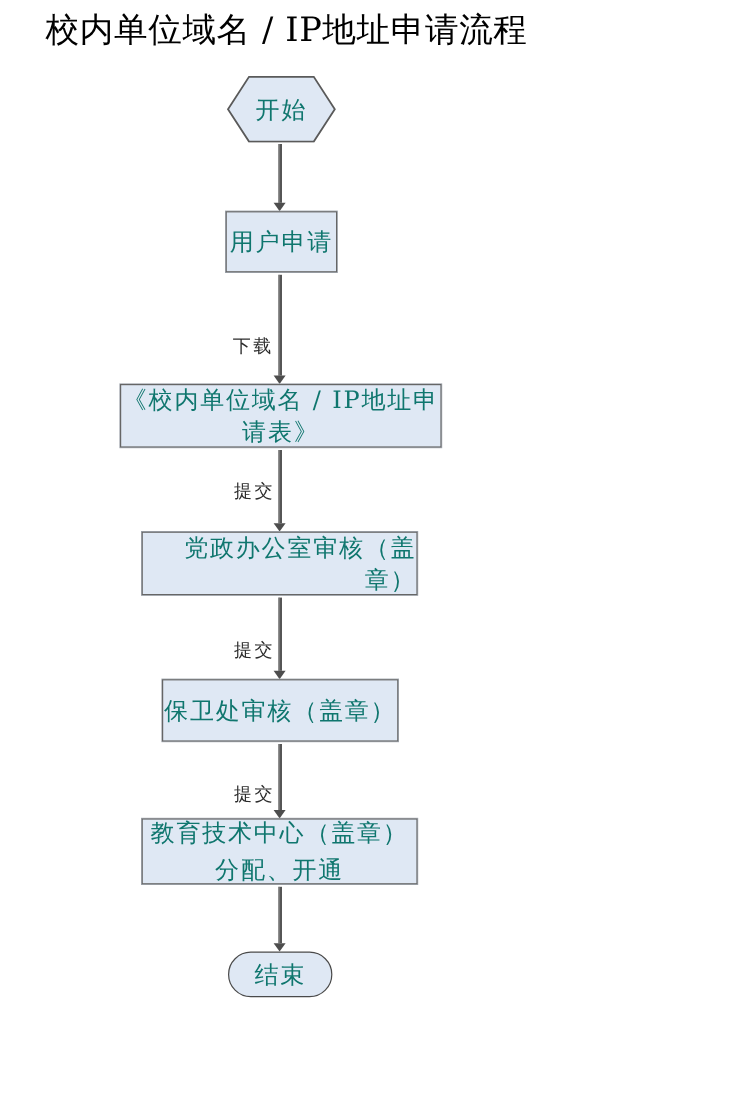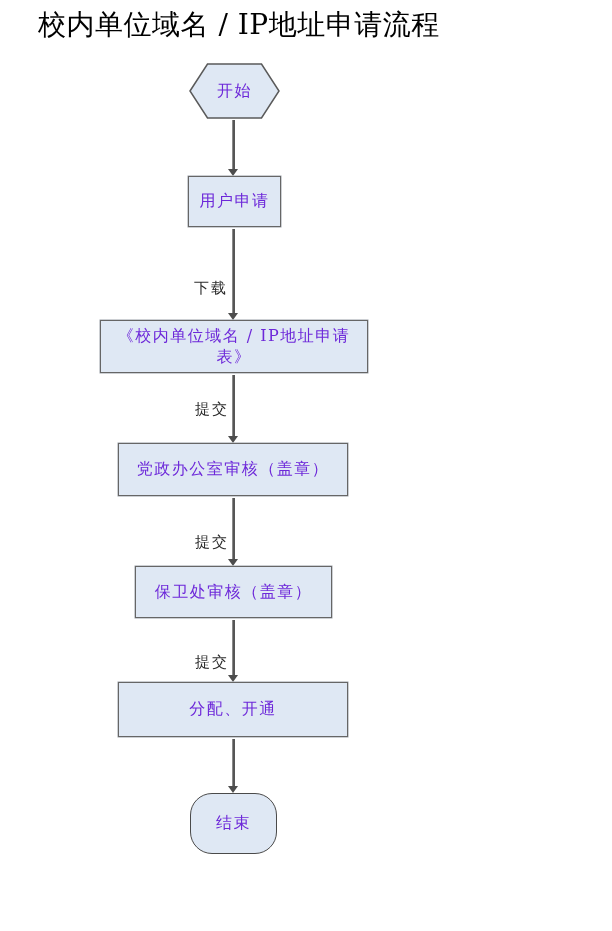--- a/index.html
+++ b/index.html
@@ -26,23 +26,23 @@
     white-space: nowrap;
     letter-spacing: 0.5px;
   }
   
   .node {
     position: absolute;
     box-sizing: border-box;
     display: flex;
     align-items: center;
     justify-content: center;
-    font-size: 16px;
+    font-size: 20px;
     letter-spacing: 1.5px;
-    color: #6d28d9;
+    color: #0f766e;
     text-align: center;
   }
   .process {
     background: #dfe8f4;
     border: 1px solid #666666;
     box-shadow: 0 0 0 0.5px #9aa0a8;
   }
   .terminator {
     background: #dfe8f4;
     border: 1px solid #4a4a4a;
@@ -54,21 +54,21 @@
     left: 0; top: 0;
   }
   .hexagon-wrap .node-label { position: relative; z-index: 1; }
 
   .node-user        { left: 188px; top: 176px; width: 93px;  height: 51px; }
   .node-form        { left: 100px; top: 320px; width: 268px; height: 53px; }
   .node-office      { left: 118px; top: 443px; width: 230px; height: 53px; text-align: right; }
   .node-security    { left: 135px; top: 566px; width: 197px; height: 52px; }
   .node-techcenter  { left: 118px; top: 682px; width: 230px; height: 55px; flex-direction: column; line-height: 1.55; }
   .node-start       { left: 189px; top: 63px;  width: 91px;  height: 56px; }
-  .node-end         { left: 190px; top: 793px; width: 87px;  height: 61px; }
+  .node-end         { left: 190px; top: 793px; width: 87px;  height: 38px; }
 
   
   .connector {
     position: absolute;
     left: 232px;
     width: 3px;
     background: #565656;
     border-left: 1px solid #8a8a8a;
     box-sizing: border-box;
   }
@@ -153,20 +153,21 @@
 
   <div class="node process node-office">
     <span>党政办公室审核（盖章）</span>
   </div>
 
   <div class="node process node-security">
     <span>保卫处审核（盖章）</span>
   </div>
 
   <div class="node process node-techcenter">
+    <span>教育技术中心（盖章）</span>
     <span>分配、开通</span>
   </div>
 
   <div class="node terminator node-end">
     <span>结束</span>
   </div>
 
 
 </div>
 

